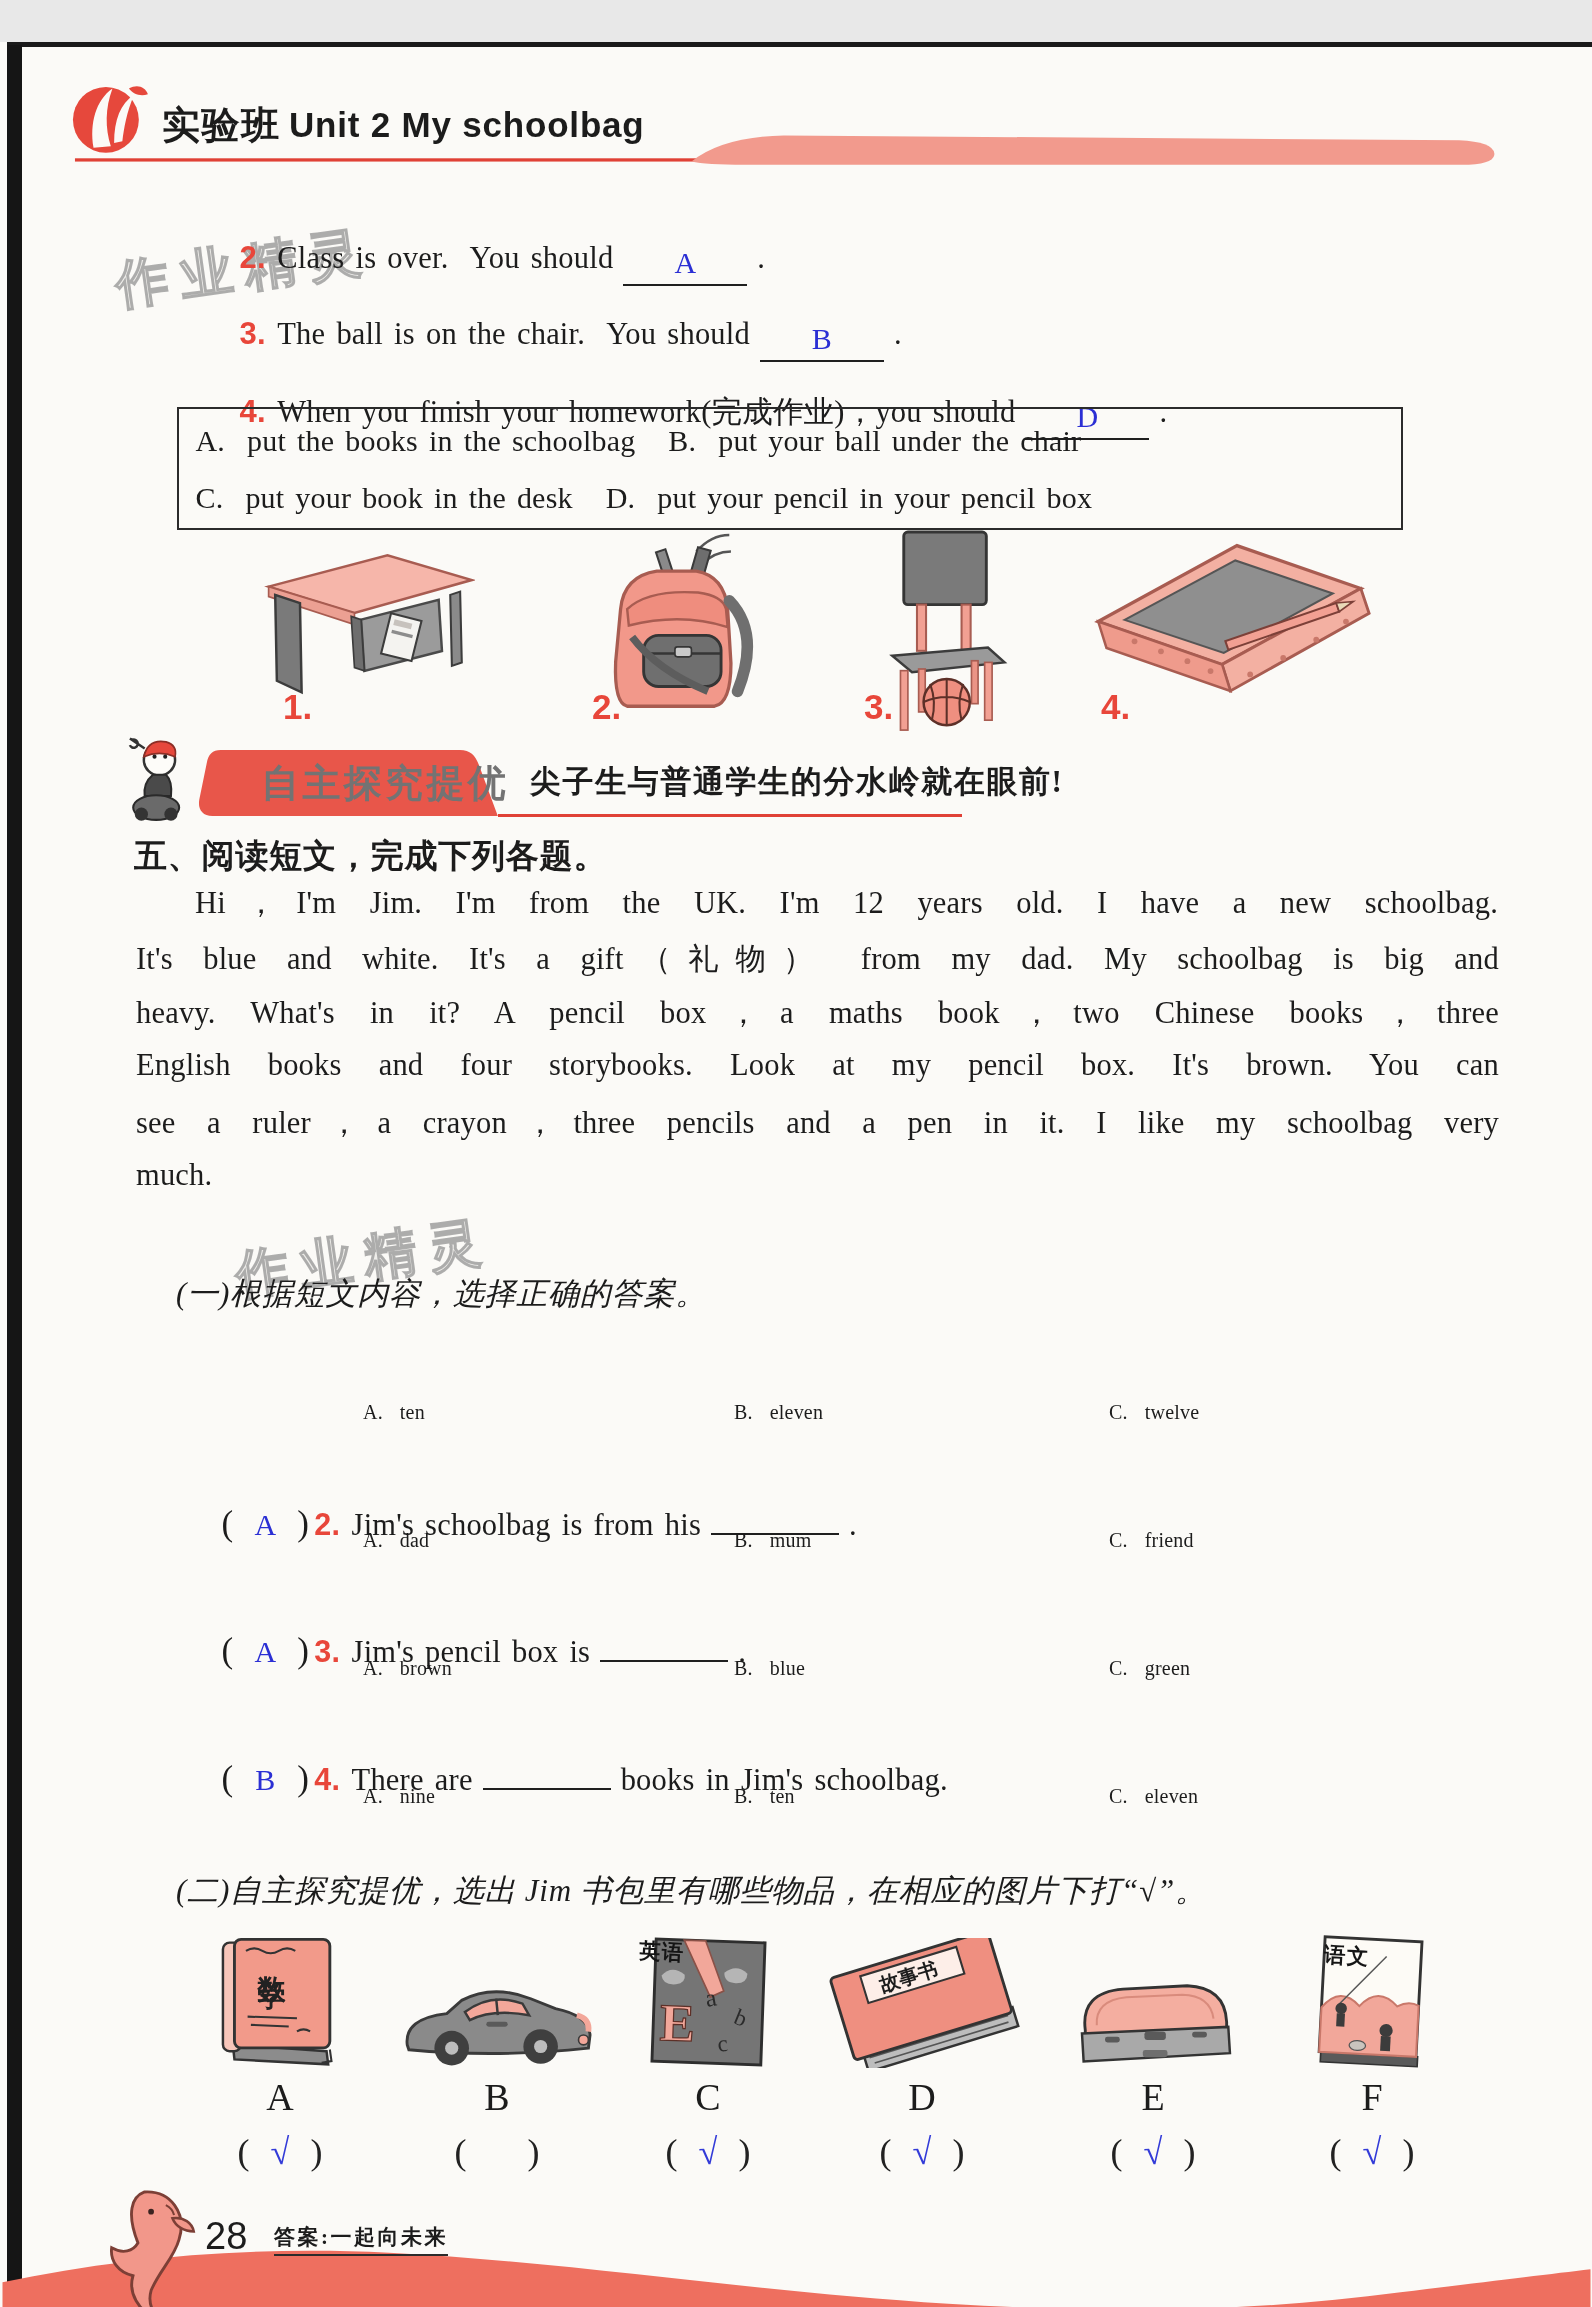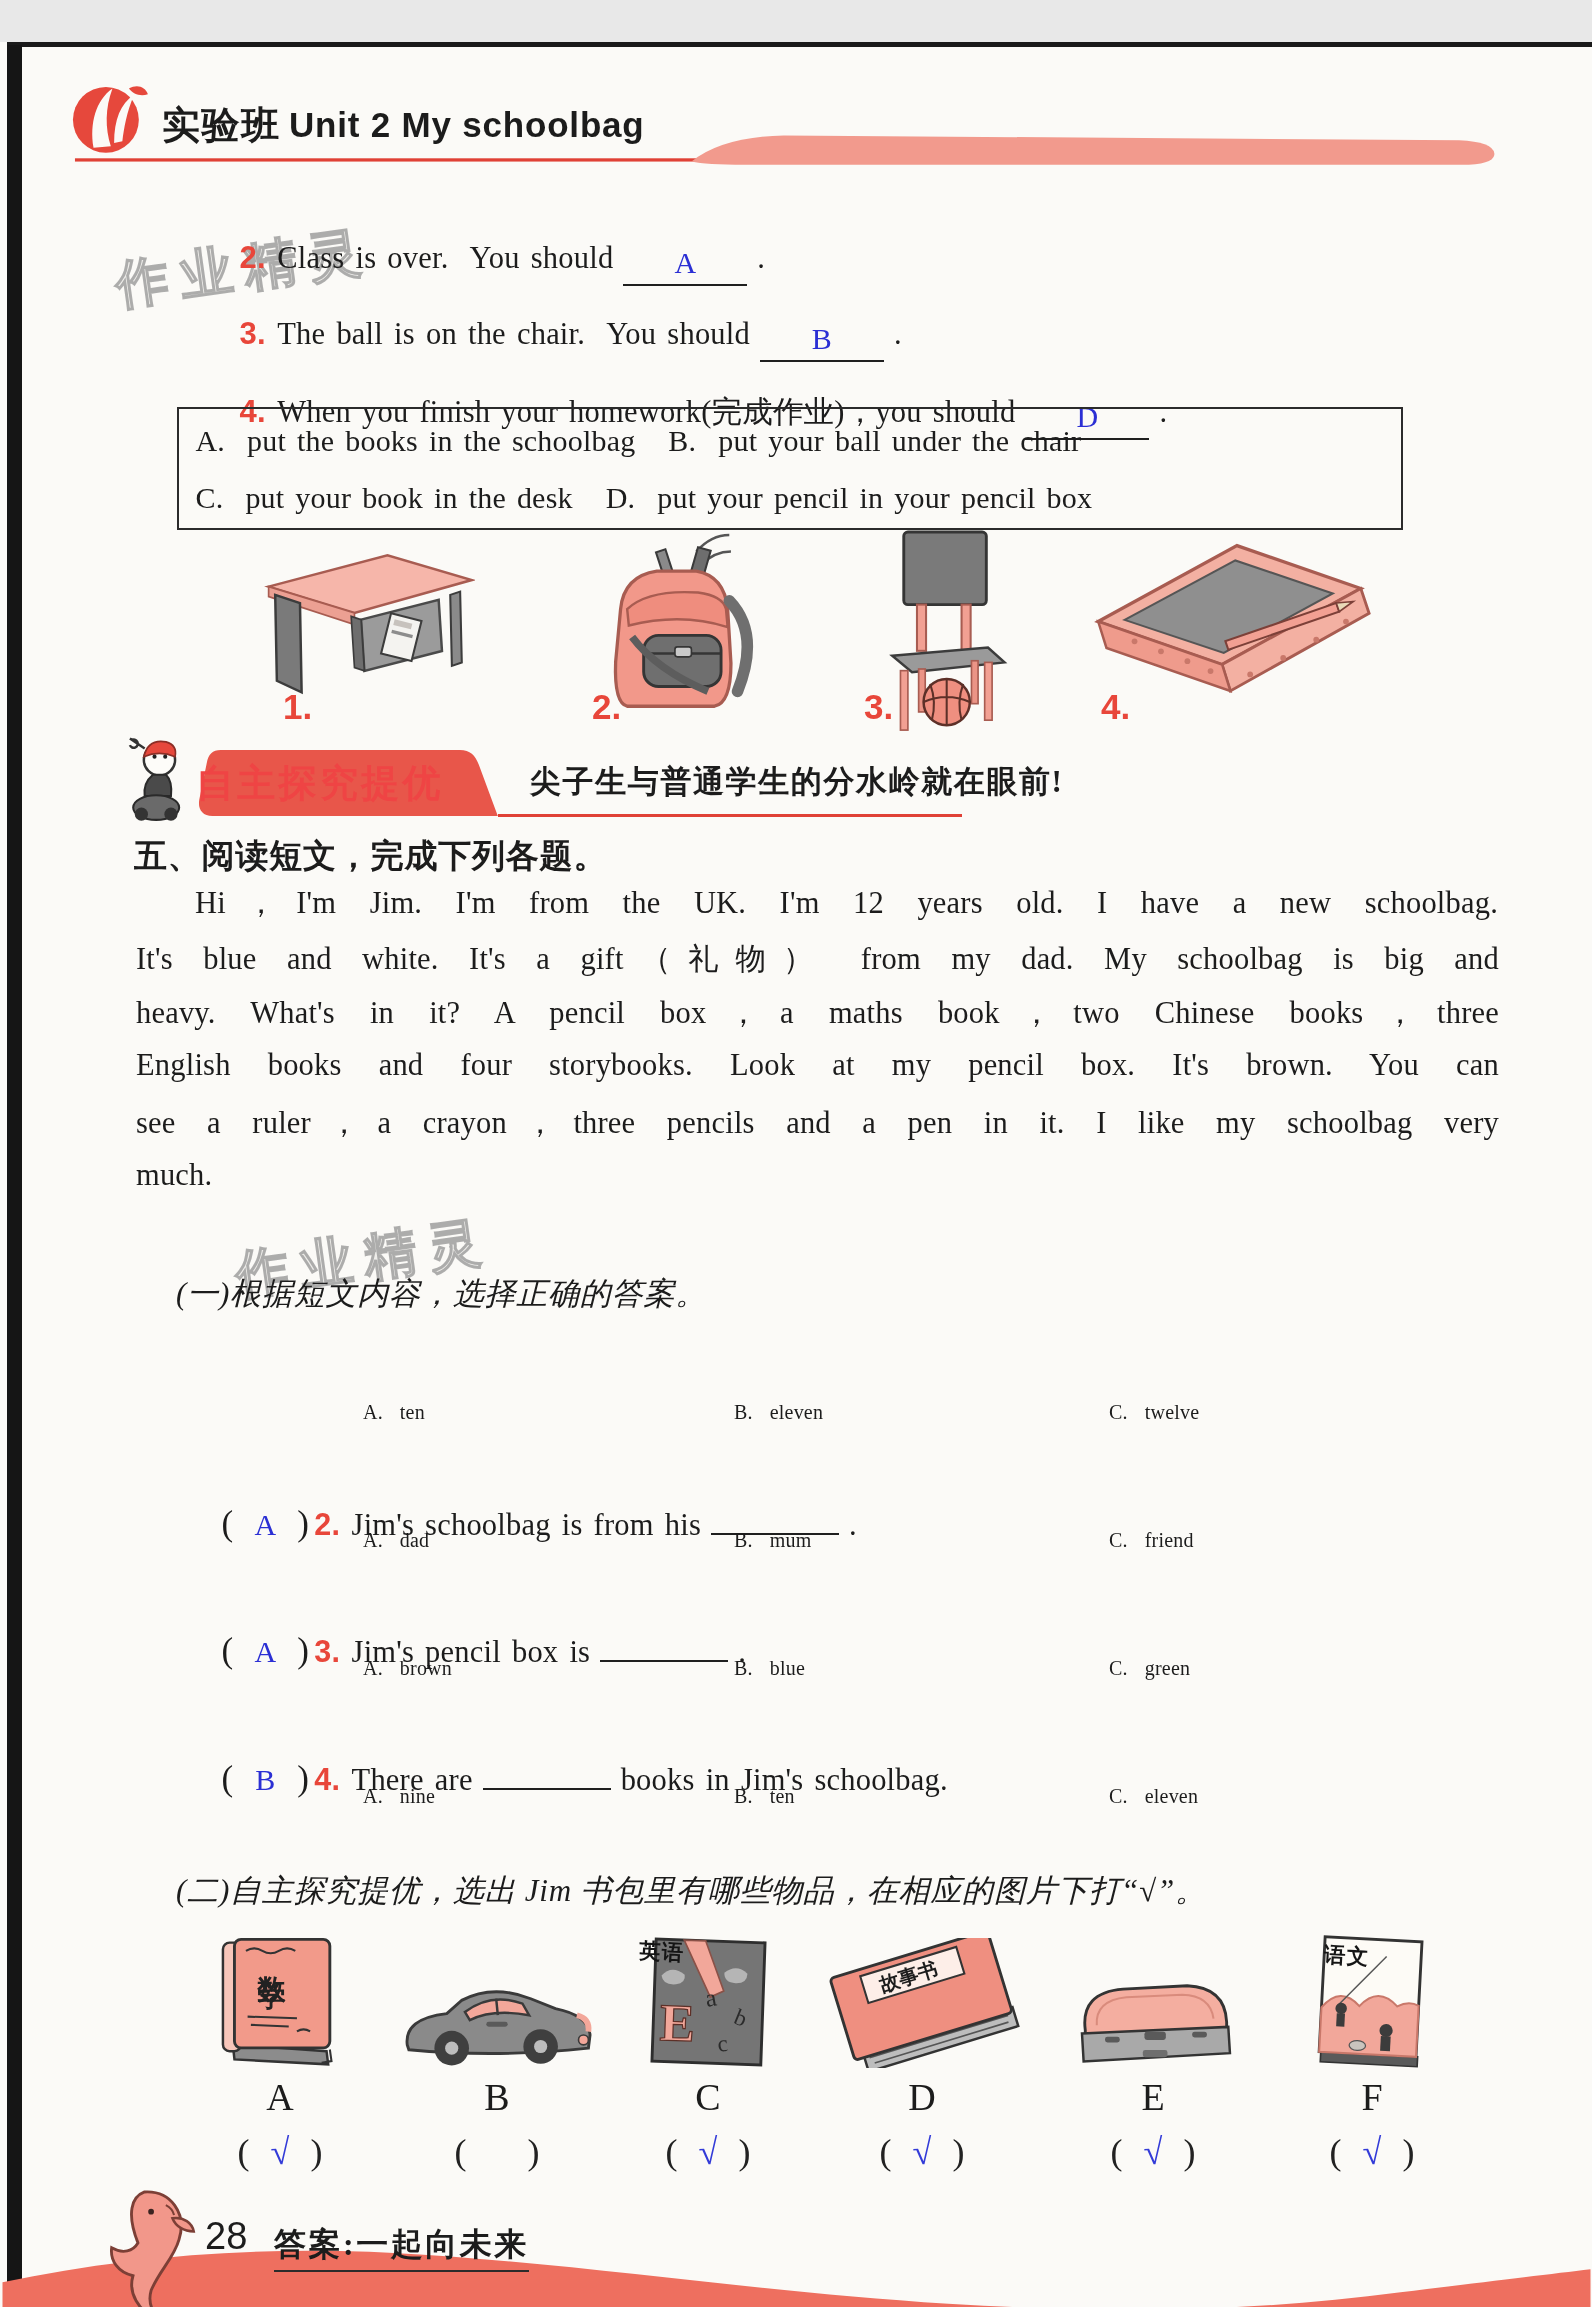--- a/index.html
+++ b/index.html
@@ -28,21 +28,21 @@
          text-align:center;vertical-align:-5px;margin:0 10px;}
   .blank .bl{color:#2b2fd4;font-size:30px;}
   .blank2{display:inline-block;width:128px;height:36px;border-bottom:2.5px solid #1f1f1f;margin:0 10px;}
 
   .optbox{left:177px;top:365px;width:1222px;height:119px;border:2.5px solid #2b2b2b;background:transparent;}
   .optline{font-size:30px;white-space:pre;letter-spacing:0.2px;word-spacing:3.3px;}
 
   .picnum{color:#e8463a;font-weight:700;font-family:"Liberation Sans","DejaVu Sans",sans-serif;font-size:35px;}
 
   
-  .banner-title{left:196px;top:716px;width:313px;text-align:left;color:#ef4444;font-size:38px;
+  .banner-title{left:196px;top:716px;width:313px;text-align:right;color:#737373;font-size:38px;
                 font-weight:700;letter-spacing:3.3px;}
   .tagline{left:530px;top:719px;font-size:31px;font-weight:700;letter-spacing:1.6px;}
   .banner-rule{left:498px;top:772px;width:464px;height:3.3px;background:#e04136;}
 
   .sec-title{left:134px;top:792px;font-size:33px;font-weight:700;letter-spacing:0.8px;}
 
   
   .pline{left:136px;width:1363px;font-size:30.5px;letter-spacing:0.2px;word-spacing:5.8px;
          text-align:justify;text-align-last:justify;white-space:normal;}
   .pline.last{text-align-last:left;}
@@ -62,21 +62,21 @@
   .pp{color:#222;}
   .chk{display:inline-block;width:61px;text-align:center;color:#333bd8;font-size:36px;
        transform:rotate(-4deg);font-weight:400;}
 
   .cover-vert{position:absolute;writing-mode:vertical-rl;text-orientation:upright;
               font-size:28px;font-weight:700;color:#222;letter-spacing:5px;}
   .cover-horiz{position:absolute;font-size:21.4px;font-weight:700;color:#151515;letter-spacing:1.6px;}
 
   
   .pageno{left:205px;top:2173px;font-size:38px;font-family:"Liberation Sans","DejaVu Sans",sans-serif;}
-  .footnote{left:274px;top:2181px;font-size:32px;font-weight:700;letter-spacing:2.5px;
+  .footnote{left:274px;top:2181px;font-size:21px;font-weight:700;letter-spacing:2.5px;
             border-bottom:2.5px solid #2b2b2b;padding-bottom:3.3px;}
 </style>
 </head>
 <body>
 
 <div class="page">
 
   <div class="abs edge-top"></div>
   <div class="abs edge-left"></div>
 

